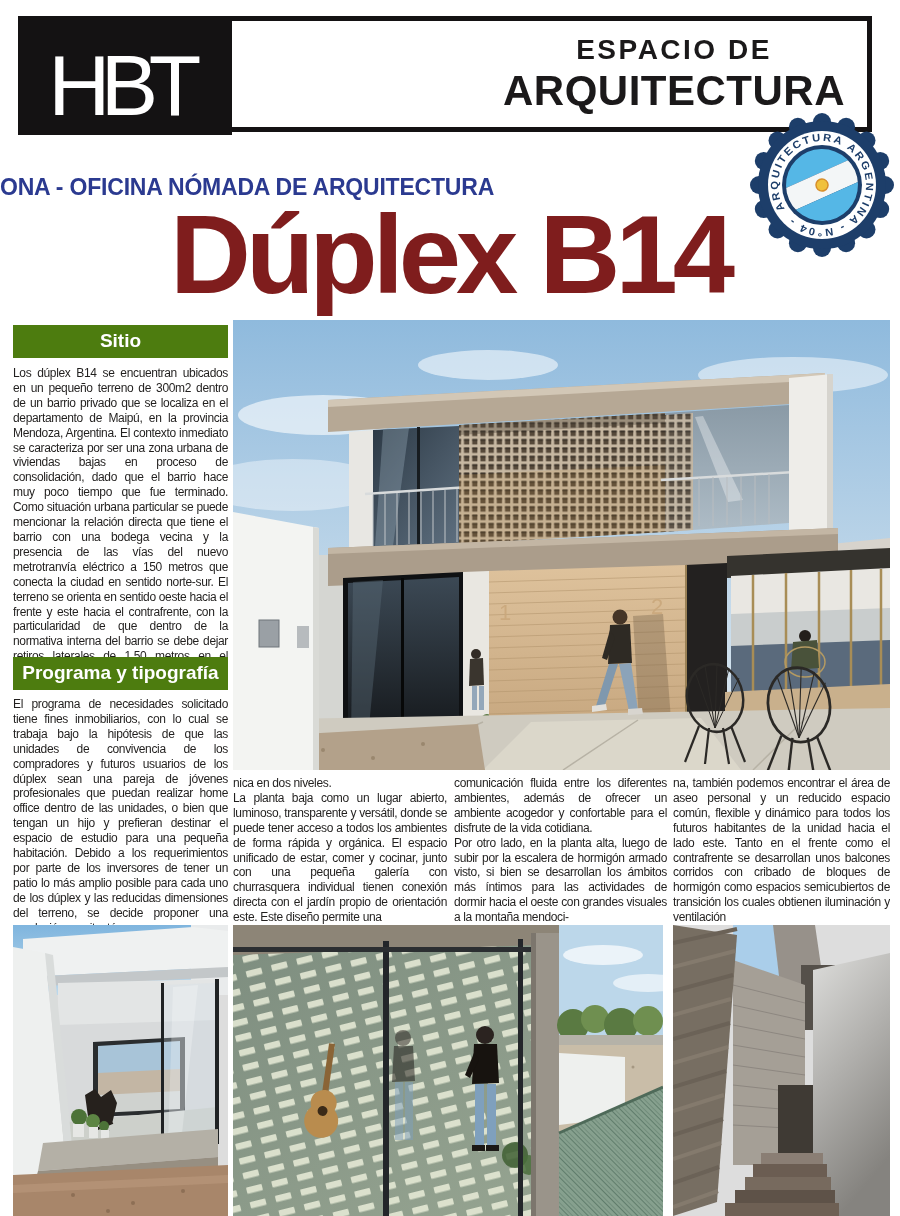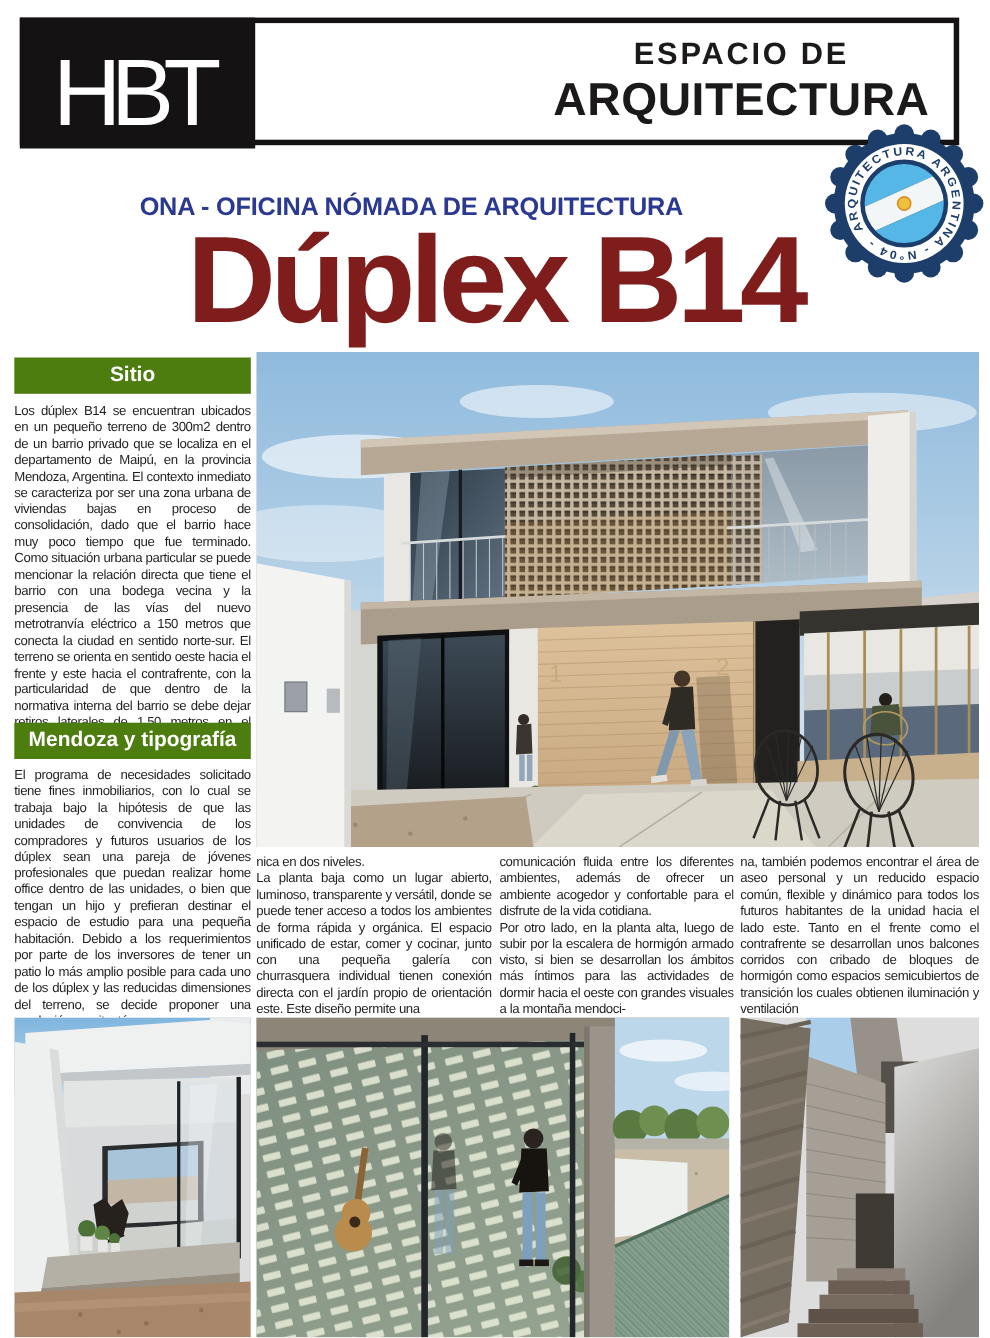--- a/index.html
+++ b/index.html
@@ -15,21 +15,21 @@
        font-weight:400;font-size:86px;letter-spacing:-0.11em;padding-right:10px}
   .mast-title{position:absolute;left:228px;width:336px;top:50%;transform:translateY(-50%);
               text-align:center;font-size:58px;font-weight:700;color:#1b191a;letter-spacing:0}
   .mast-right{position:absolute;right:22px;top:50%;transform:translateY(-50%);
               text-align:center;color:#1b191a}
   .mast-right .l1{font-size:28px;font-weight:700;letter-spacing:2.5px}
   .mast-right .l2{font-size:42px;font-weight:700;letter-spacing:.5px;margin-top:1px}
   .badge{position:absolute;left:747px;top:110px;width:150px;height:150px;z-index:6}
 
   
-  .kicker{position:absolute;top:174px;left:0;width:748px;text-align:center;
+  .kicker{position:absolute;top:174px;left:0;width:748px;
           font-size:23px;font-weight:700;color:#2b3a90;letter-spacing:-.2px}
   .title{position:absolute;top:199px;left:0;width:900px;text-align:center;margin:0;
          font-size:112px;line-height:1;font-weight:700;color:#7f1d1d;letter-spacing:-5px}
 
   
   .sec-head{position:absolute;left:13px;width:215px;background:#4d7c0f;color:#fff;
             text-align:center;font-weight:700;font-size:19px;padding:5px 0 6px;box-sizing:border-box}
   #head-sitio{top:325px}
   #head-prog{top:657px}
   .copy{position:absolute;color:#211f1e;font-size:12px;line-height:14.9px;
@@ -109,21 +109,21 @@
     </g>
   </svg>
 
   <div class="kicker">ONA - OFICINA NÓMADA DE ARQUITECTURA</div>
   <h1 class="title">Dúplex B14</h1>
 
   <div class="sec-head" id="head-sitio">Sitio</div>
   <div class="copy" id="sitio-body">
     <p>Los dúplex B14 se encuentran ubicados en un pequeño terreno de 300m2 dentro de un barrio privado que se localiza en el departamento de Maipú, en la provincia Mendoza, Argentina. El contexto inmediato se caracteriza por ser una zona urbana de viviendas bajas en proceso de consolidación, dado que el barrio hace muy poco tiempo que fue terminado. Como situación urbana particular se puede mencionar la relación directa que tiene el barrio con una bodega vecina y la presencia de las vías del nuevo metrotranvía eléctrico a 150 metros que conecta la ciudad en sentido norte-sur. El terreno se orienta en sentido oeste hacia el frente y este hacia el contrafrente, con la particularidad de que dentro de la normativa interna del barrio se debe dejar retiros laterales de 1,50 metros en el primer nivel.</p>
   </div>
-  <div class="sec-head" id="head-prog">Mendoza y tipografía</div>
+  <div class="sec-head" id="head-prog">Programa y tipografía</div>
   <div class="copy" id="prog-body">
     <p>El programa de necesidades solicitado tiene fines inmobiliarios, con lo cual se trabaja bajo la hipótesis de que las unidades de convivencia de los compradores y futuros usuarios de los dúplex sean una pareja de jóvenes profesionales que puedan realizar home office dentro de las unidades, o bien que tengan un hijo y prefieran destinar el espacio de estudio para una pequeña habitación. Debido a los requerimientos por parte de los inversores de tener un patio lo más amplio posible para cada uno de los dúplex y las reducidas dimensiones del terreno, se decide proponer una resolución arquitectó-</p>
   </div>
 
   <figure id="main-photo">
     <svg viewBox="0 0 657 450" width="657" height="450">
       <defs>
         <linearGradient id="skyG" x1="0" y1="0" x2="0" y2="1">
           <stop offset="0" stop-color="#8fbadd"></stop>
             <stop offset="1" stop-color="#e3ecf2"></stop>

